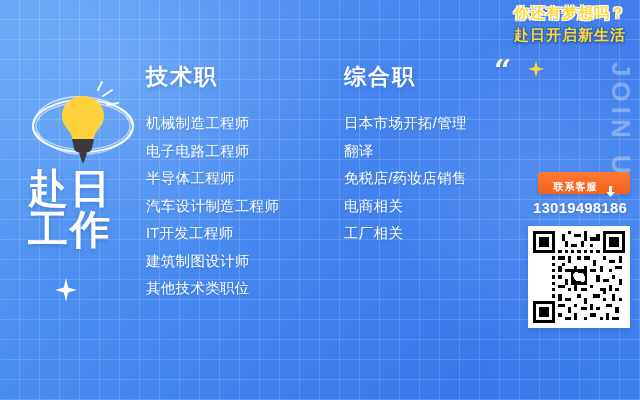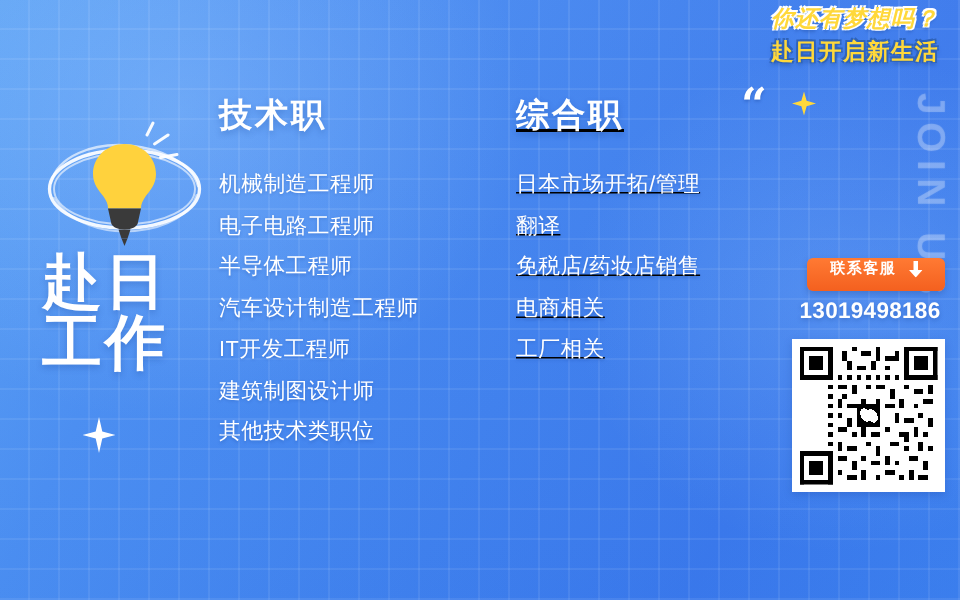--- a/index.html
+++ b/index.html
@@ -50,21 +50,20 @@
     text-align:right;
     line-height:1.18;
   }
   .slogan-line1 {
     font-size:15px; font-weight:bold; color:#ffd83a;
     letter-spacing:1px;
     text-shadow:
       -1.2px -1.2px 0 #ffffff, 1.2px -1.2px 0 #ffffff,
       -1.2px  1.2px 0 #ffffff, 1.2px  1.2px 0 #ffffff,
        0 2px 2px rgba(20,60,140,.35);
-    font-style: italic;
   }
   .slogan-line2 {
     margin-top:4px;
     font-size:15px; font-weight:bold; color:#ffd83a;
     letter-spacing:1px;
     text-shadow:
       -1.2px -1.2px 0 #2f63b8, 1.2px -1.2px 0 #2f63b8,
       -1.2px  1.2px 0 #2f63b8, 1.2px  1.2px 0 #2f63b8,
        0 2px 3px rgba(18,55,130,.5);
   }
@@ -108,42 +107,42 @@
     position:absolute; left:28px; top:168px;
     font-size:40px; font-weight:bold; color:#ffffff;
     line-height:1.03; letter-spacing:2px;
     text-shadow:0 2px 4px rgba(25,70,155,.30);
   }
   .main-title .ln { display:block; }
 
   
   .col { position:absolute; }
   .col-tech { left:146px; top:62px; }
-  .col-general { left:344px; top:62px;text-decoration:underline; }
+  .col-general { left:344px; top:62px; }
 
   .col-title {
     font-size:22px; font-weight:bold; color:#ffffff;
     letter-spacing:2px; margin-bottom:24px;
     text-shadow:0 2px 4px rgba(25,70,155,.32);
   }
   .col-list { list-style:none; }
   .col-list li {
     font-size:14.5px; color:#ffffff;
     line-height:1; margin-bottom:13px;
     letter-spacing:.3px;
     text-shadow:0 1px 2px rgba(25,70,155,.30);
     white-space:nowrap;
   }
 
   
   .contact-btn {
     position:absolute; left:538px; top:172px;
     width:92px; height:22px; border-radius:4px;
     background:linear-gradient(180deg,#ff7a33 0%,#f4601f 100%);
-    display:flex; align-items:flex-start; justify-content:center;
+    display:flex; align-items:flex-end; justify-content:center;
     gap:8px; cursor:pointer;
     box-shadow:0 2px 4px rgba(30,60,130,.28);
   }
   .contact-btn .lbl {
     font-size:10px; font-weight:bold; color:#ffffff; letter-spacing:1px;
   }
   .contact-btn .arrow { width:9px; height:11px; }
 
   
   .phone {

